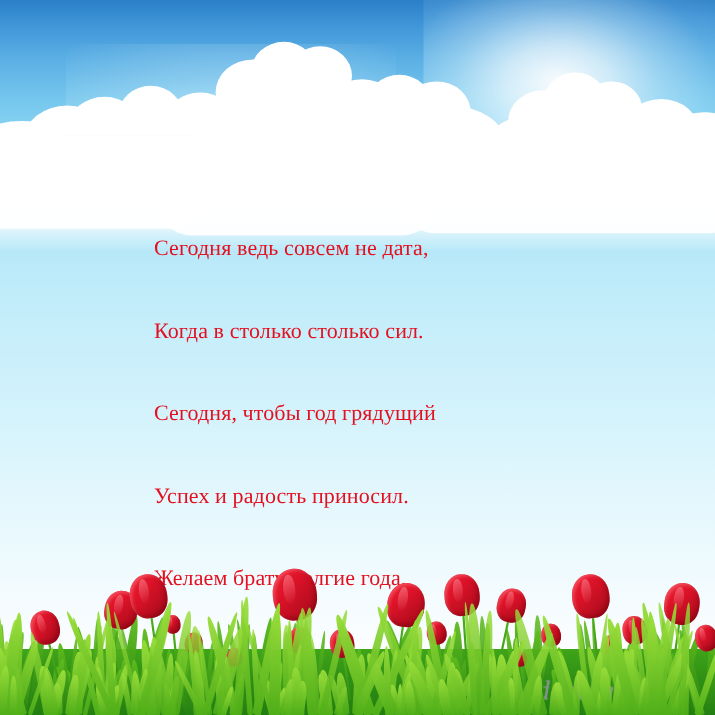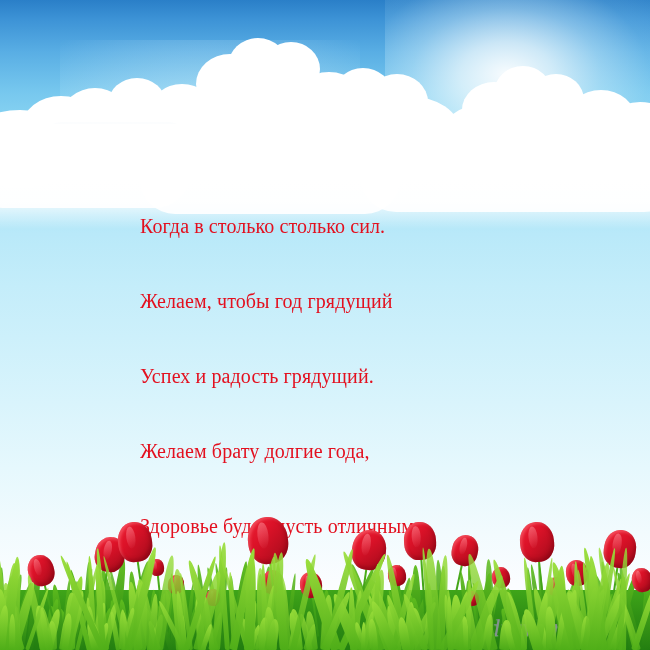--- a/index.html
+++ b/index.html
@@ -162,23 +162,24 @@
     <div class="puff" style="left:566px;top:30px;width:70px;height:60px;"></div>
     <div class="puff" style="left:600px;top:42px;width:80px;height:66px;"></div>
 
     <div class="puff soft" style="left:-30px;top:78px;width:220px;height:70px;border-radius:60px;"></div>
     <div class="puff soft" style="left:140px;top:84px;width:260px;height:70px;border-radius:60px;"></div>
     <div class="puff soft" style="left:360px;top:80px;width:320px;height:72px;border-radius:60px;"></div>
   </div>
   <div class="haze"></div>
 
   <div class="verse">
+    <span class="ln">Сегодня ведь совсем не дата,</span>
     <span class="ln">Когда в столько столько сил.</span>
-    <span class="ln">Желаем, чтобы год грядущий</span>
-    <span class="ln">Успех и радость грядущий.</span>
+    <span class="ln">Сегодня, чтобы год грядущий</span>
+    <span class="ln">Успех и радость приносил.</span>
     <span class="ln">Желаем брату долгие года,</span>
     <span class="ln">Здоровье будет пусть отличным,</span>
     
     
   </div>
 
   <div class="meadow">
     <div class="ground"></div>
     <div id="grass-back">
         <div class="blade" style="left:-1.5px;width:5.2px;height:82.0px;background:linear-gradient(180deg,#5fbd1e 0%,#237f11 100%);transform:rotate(-7.3deg) skewX(-7.4deg);opacity:0.90;z-index:1;"></div>

